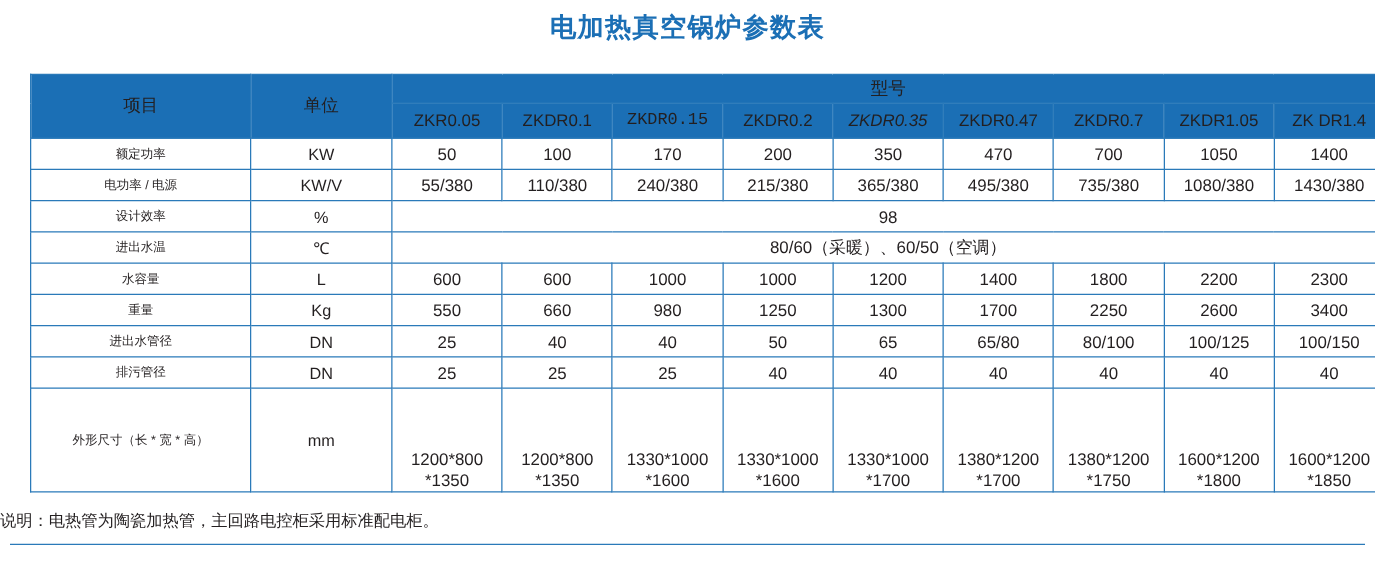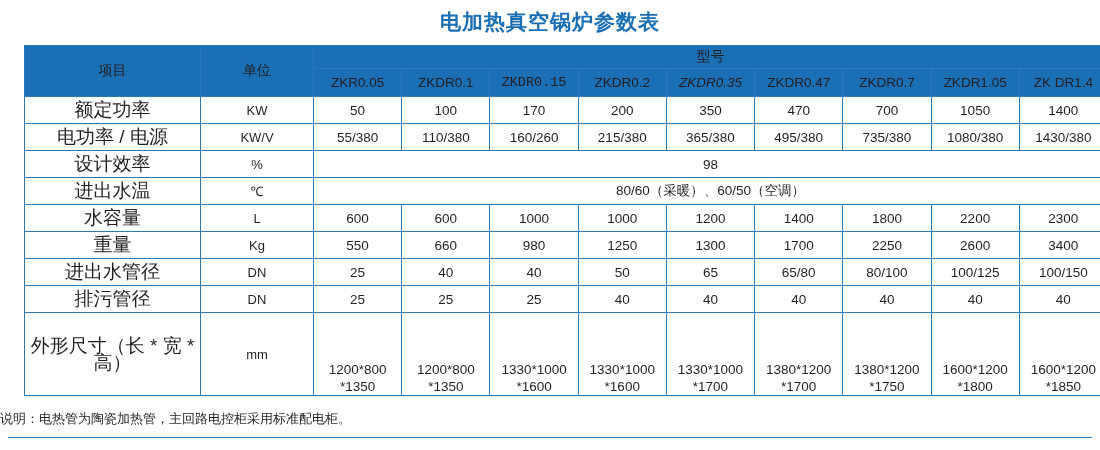--- a/index.html
+++ b/index.html
@@ -20,21 +20,21 @@
     position: relative;
     box-sizing: border-box;
   }
   .title {
     text-align: center;
     color: #1b6fb5;
     font-size: 21px;
     font-weight: bold;
     letter-spacing: 1px;
     padding-top: 8px;
-    padding-bottom: 9px;
+    padding-bottom: 23px;
   }
   .table-wrap {
     padding: 0 24px;
     box-sizing: border-box;
   }
   table.spec {
     border-collapse: collapse;
     width: 1084px;
     table-layout: fixed;
     margin: 0 auto;
@@ -64,21 +64,21 @@
   }
   thead th.hdr-model {
     height: 26px;
     font-size: 13.5px;
     white-space: nowrap;
   }
   tbody td {
     height: 24px;
   }
   tbody td.label {
-    font-size: 19px;
+    font-size: 10px;
   }
   tbody td.unit {
     font-size: 13px;
   }
   tbody tr.dim td {
     height: 52px;
     line-height: 17px;
   }
   tbody td.span-all {
     font-size: 13.5px;
@@ -137,21 +137,21 @@
           <td>700</td>
           <td>1050</td>
           <td>1400</td>
         </tr>
 
         <tr>
           <td class="label">电功率 / 电源</td>
           <td class="unit">KW/V</td>
           <td>55/380</td>
           <td>110/380</td>
-          <td>160/260</td>
+          <td>240/380</td>
           <td>215/380</td>
           <td>365/380</td>
           <td>495/380</td>
           <td>735/380</td>
           <td>1080/380</td>
           <td>1430/380</td>
         </tr>
 
         <tr>
           <td class="label">设计效率</td>

